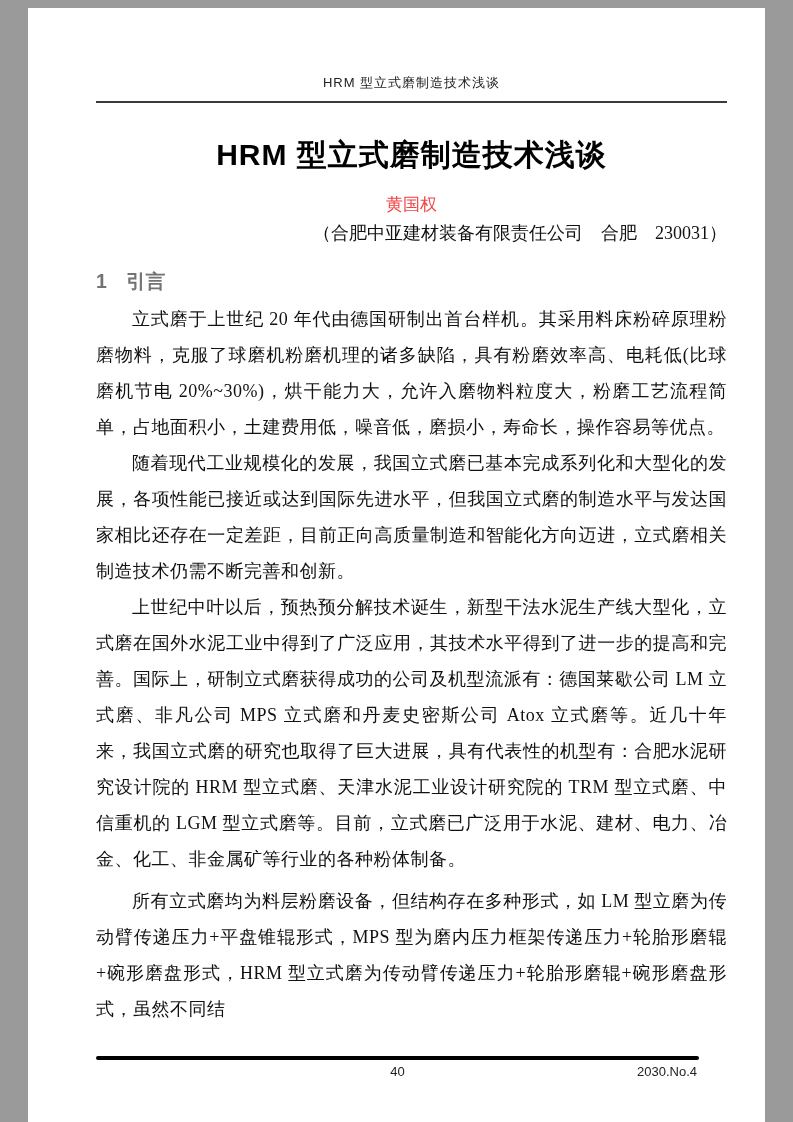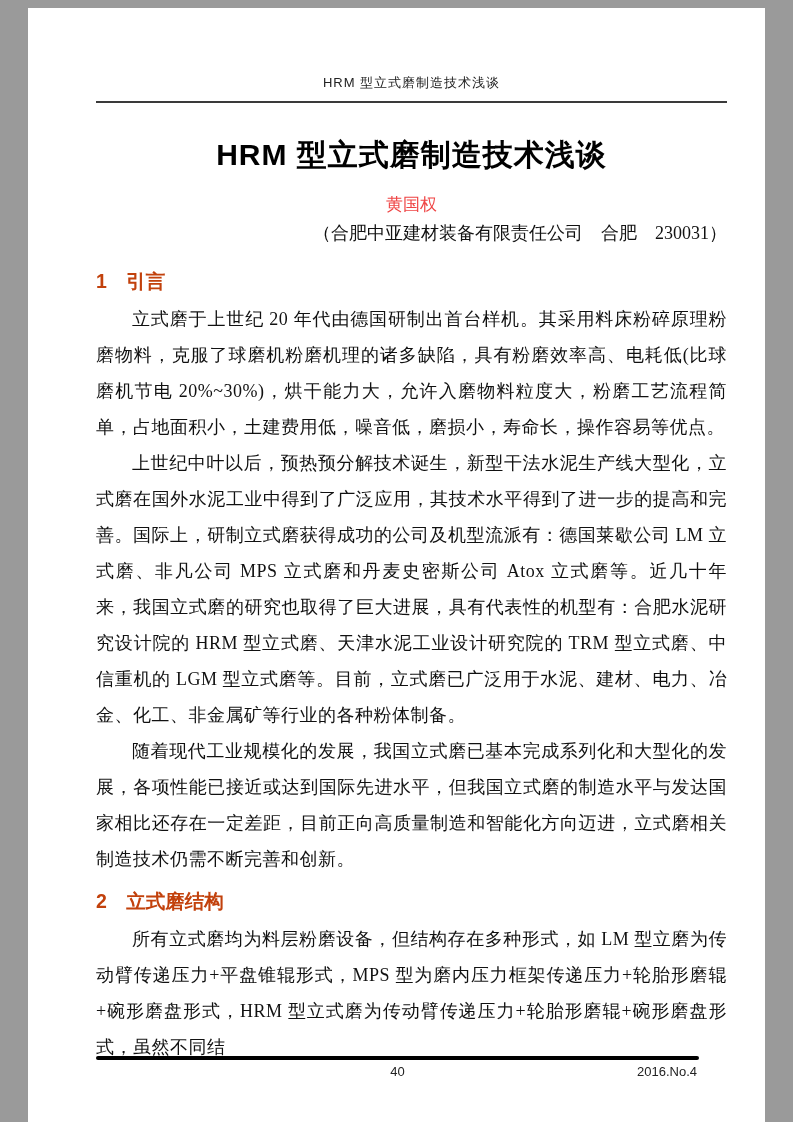--- a/index.html
+++ b/index.html
@@ -51,21 +51,21 @@
     font-size: 18px;
     line-height: 28px;
     color: #111;
   }
   .section-heading {
     margin: 20px 0 0 0;
     font-family: "Liberation Sans", "DejaVu Sans", sans-serif;
     font-weight: bold;
     font-size: 19.5px;
     line-height: 28px;
-    color: #c2410c;
+    color: #737373;
   }
   .section-heading.second {
     margin-top: 10px;
   }
   .body-block {
     margin-top: 6px;
   }
   .body-block p {
     margin: 0;
     font-size: 18px;
@@ -116,31 +116,30 @@
   <h1 class="doc-title">HRM 型立式磨制造技术浅谈</h1>
 
   <div class="author">黄国权</div>
 
   <div class="affiliation">（合肥中亚建材装备有限责任公司　合肥　230031）</div>
 
   <h2 class="section-heading">1　引言</h2>
 
   <div class="body-block">
     <p>立式磨于上世纪 20 年代由德国研制出首台样机。其采用料床粉碎原理粉磨物料，克服了球磨机粉磨机理的诸多缺陷，具有粉磨效率高、电耗低(比球磨机节电 20%~30%)，烘干能力大，允许入磨物料粒度大，粉磨工艺流程简单，占地面积小，土建费用低，噪音低，磨损小，寿命长，操作容易等优点。</p>
+    <p>随着现代工业规模化的发展，我国立式磨已基本完成系列化和大型化的发展，各项性能已接近或达到国际先进水平，但我国立式磨的制造水平与发达国家相比还存在一定差距，目前正向高质量制造和智能化方向迈进，立式磨相关制造技术仍需不断完善和创新。</p>
     <p>上世纪中叶以后，预热预分解技术诞生，新型干法水泥生产线大型化，立式磨在国外水泥工业中得到了广泛应用，其技术水平得到了进一步的提高和完善。国际上，研制立式磨获得成功的公司及机型流派有：德国莱歇公司 LM 立式磨、非凡公司 MPS 立式磨和丹麦史密斯公司 Atox 立式磨等。近几十年来，我国立式磨的研究也取得了巨大进展，具有代表性的机型有：合肥水泥研究设计院的 HRM 型立式磨、天津水泥工业设计研究院的 TRM 型立式磨、中信重机的 LGM 型立式磨等。目前，立式磨已广泛用于水泥、建材、电力、冶金、化工、非金属矿等行业的各种粉体制备。</p>
-    <p>随着现代工业规模化的发展，我国立式磨已基本完成系列化和大型化的发展，各项性能已接近或达到国际先进水平，但我国立式磨的制造水平与发达国家相比还存在一定差距，目前正向高质量制造和智能化方向迈进，立式磨相关制造技术仍需不断完善和创新。</p>
   </div>
 
-  <h2 class="section-heading second">2　立式磨结构</h2>
 
   <div class="body-block">
     <p>所有立式磨均为料层粉磨设备，但结构存在多种形式，如 LM 型立磨为传动臂传递压力+平盘锥辊形式，MPS 型为磨内压力框架传递压力+轮胎形磨辊+碗形磨盘形式，HRM 型立式磨为传动臂传递压力+轮胎形磨辊+碗形磨盘形式，虽然不同结</p>
   </div>
 
   <div class="footer">
     <div class="footer-rule"></div>
     <div class="footer-row">
       <span class="page-number">40</span>
-      <span class="issue-number">2016.No.4</span>
+      <span class="issue-number">2030.No.4</span>
     </div>
   </div>
 
 </div>
 
 </body></html>

